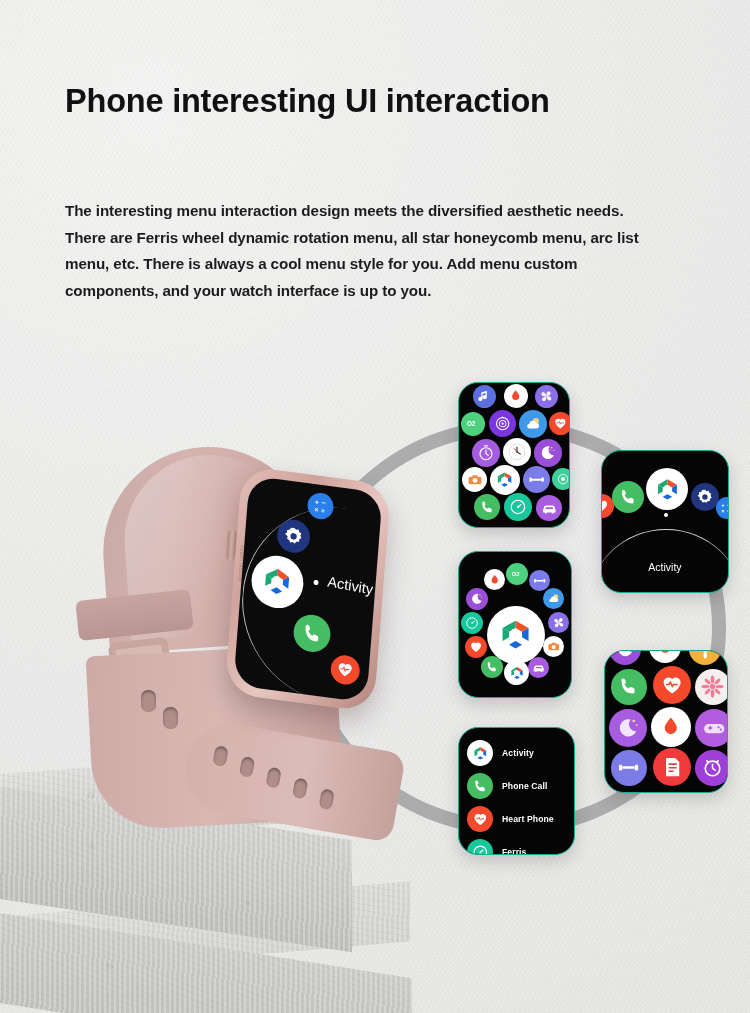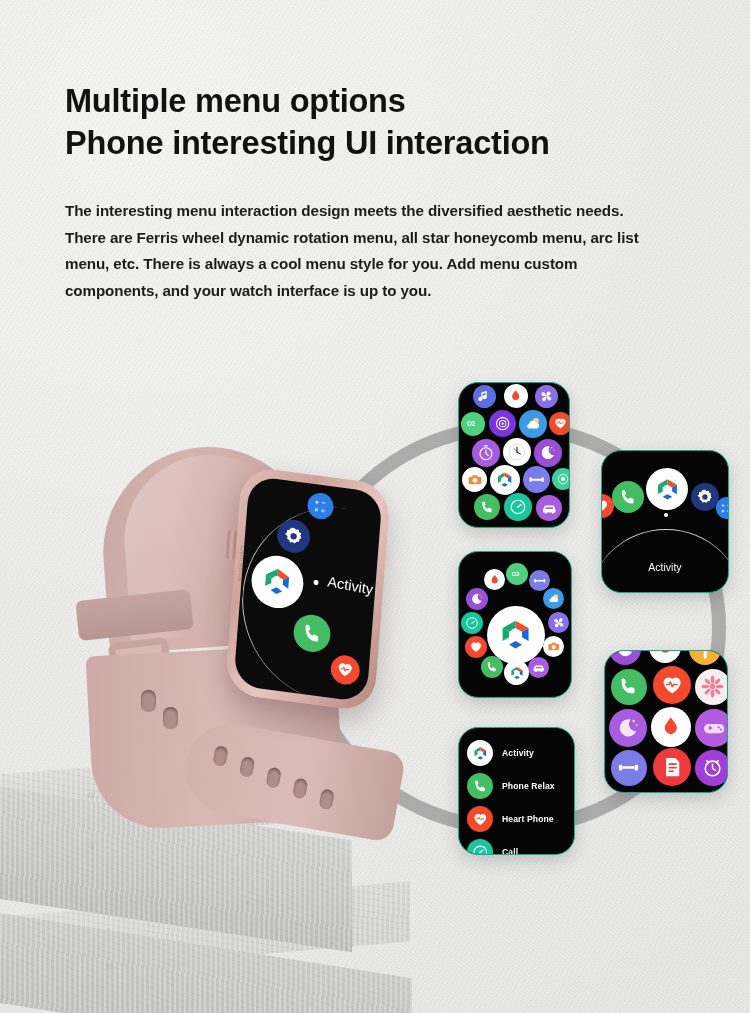--- a/index.html
+++ b/index.html
@@ -205,21 +205,20 @@
 <div id="bg-texture"></div>
 
 <div id="deco-ring"></div>
 
 <div class="plinth grain" id="plinth-bot"></div>
 <div class="plinth grain" id="plinth-bot-face"></div>
 <div class="plinth grain" id="plinth-top"></div>
 <div class="plinth grain" id="plinth-top-face"></div>
 
 <div id="headline">
-  <div>Multiple menu options</div>
   <div>Phone interesting UI interaction</div>
 </div>
 <div id="bodycopy">The interesting menu interaction design meets the diversified aesthetic needs. There are Ferris wheel dynamic rotation menu, all star honeycomb menu, arc list menu, etc. There is always a cool menu style for you. Add menu custom components, and your watch interface is up to you.</div>
 
 <div id="hero-watch">
   <div id="band-upper"></div>
   <div id="band-upper-shadow"></div>
   <div id="keeper"></div>
   <div id="buckle"></div>
   <div id="band-lower"></div>
@@ -571,40 +570,40 @@
         </svg>
       </div>
     <span>Activity</span>
   </div>
   <div class="list-row" style="top:45px">
     <div class="icon" style="background:#45bd62">
       <svg viewBox="0 0 24 24">
           <path fill="#fff" d="M6.6 3.6c.7 0 1.3.4 1.6 1l1 2.3c.3.7.1 1.4-.5 1.9l-1 .8c.9 2 2.5 3.6 4.5 4.5l.8-1c.5-.6 1.3-.8 2-.5l2.3 1c.6.3 1 .9 1 1.6v2.3c0 1-.8 1.8-1.8 1.8C9.6 19.3 4.7 14.4 4.7 5.4c0-1 .8-1.8 1.8-1.8z"></path>
         </svg>
       </div>
-    <span>Phone Relax</span>
+    <span>Phone Call</span>
   </div>
   <div class="list-row" style="top:78px">
     <div class="icon" style="background:#f4492c">
       <svg viewBox="0 0 24 24">
           <path fill="#fff" d="M12 20.3S3.6 15 3.6 9.4c0-2.9 2.2-5 5-5 1.5 0 2.8.7 3.4 1.7.6-1 1.9-1.7 3.4-1.7 2.8 0 5 2.1 5 5C20.4 15 12 20.3 12 20.3z"></path>
           <path stroke="#f4492c" stroke-width="1.4" fill="none" d="M6 11.3h3l1.3-2.3 1.8 4.2 1.4-1.9h4"></path>
         </svg>
       </div>
     <span>Heart Phone</span>
   </div>
   <div class="list-row" style="top:111px">
     <div class="icon" style="background:#18c79b">
       <svg viewBox="0 0 24 24">
           <circle cx="12" cy="12" r="9" fill="none" stroke="#fff" stroke-width="1.6"></circle>
           <path d="M12 12l4.5-3.5" stroke="#fff" stroke-width="1.7" fill="none"></path>
           <circle cx="12" cy="12" r="1.4" fill="#fff"></circle>
         </svg>
       </div>
-    <span>Call</span>
+    <span>Ferris</span>
   </div>
 </div>
 
 <div class="tile" id="tile-grid2">
 
   <div class="icon" style="left:4px;top:-18px;width:32px;height:32px;background:#9b4fd8">
       <svg viewBox="0 0 24 24">
         <path fill="#fff" d="M14.5 3.5A8.5 8.5 0 1 0 20 15 7 7 0 0 1 14.5 3.5z"></path>
       </svg>
     </div>

